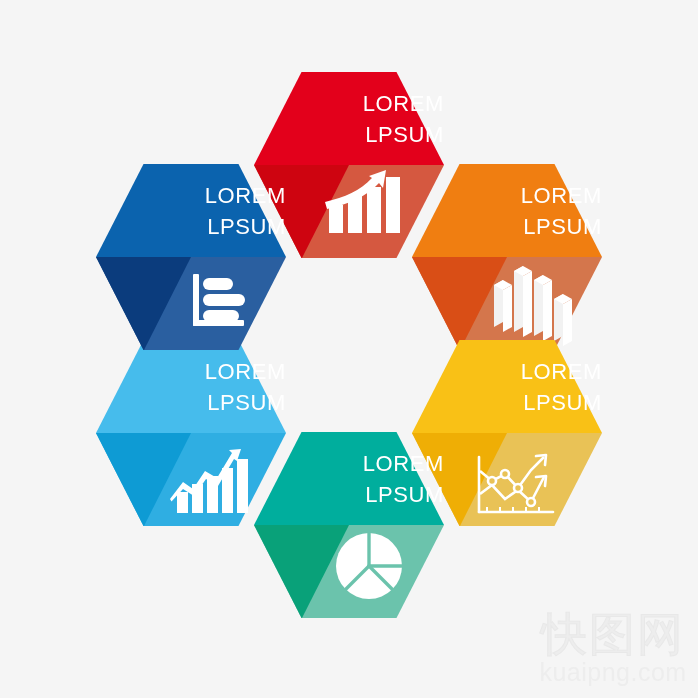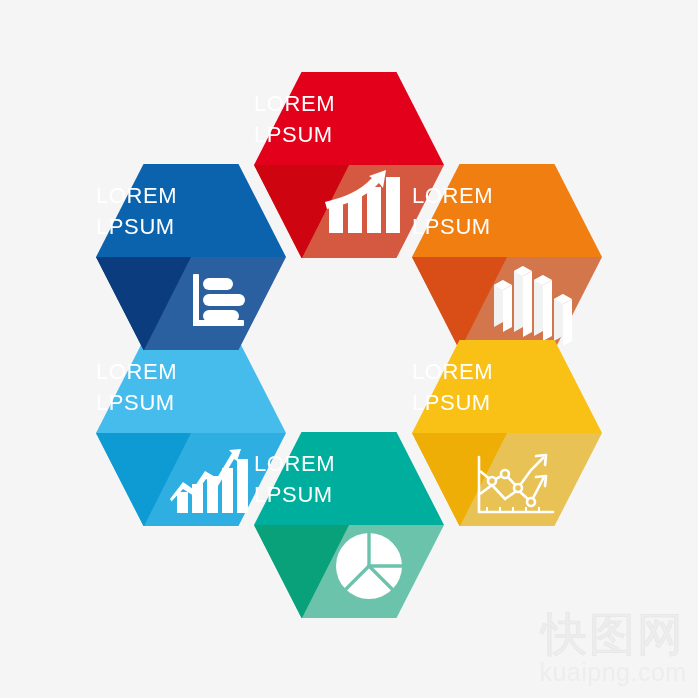--- a/index.html
+++ b/index.html
@@ -25,21 +25,21 @@
     position: absolute;
     left: 0;
     top: 0;
     width: 698px;
     height: 698px;
     display: block;
   }
   .hex-label {
     position: absolute;
     width: 190px;
-    text-align: left;
+    text-align: right;
     color: #ffffff;
     font-family: "Liberation Sans", sans-serif;
     font-size: 22px;
     font-weight: 400;
     line-height: 31px;
     letter-spacing: 0.6px;
     pointer-events: none;
     white-space: pre;
   }
   .watermark {

